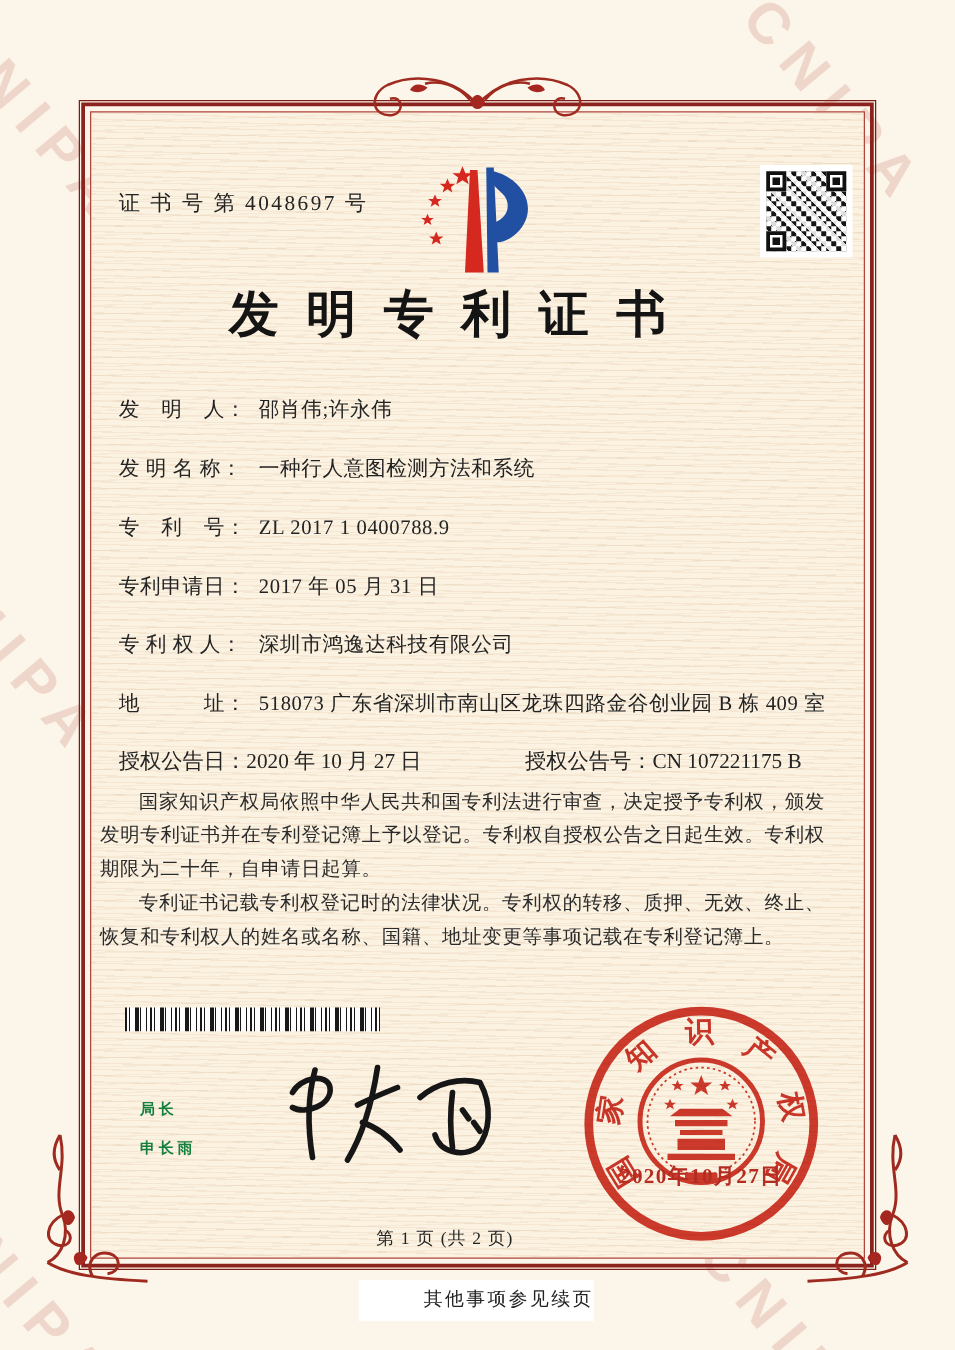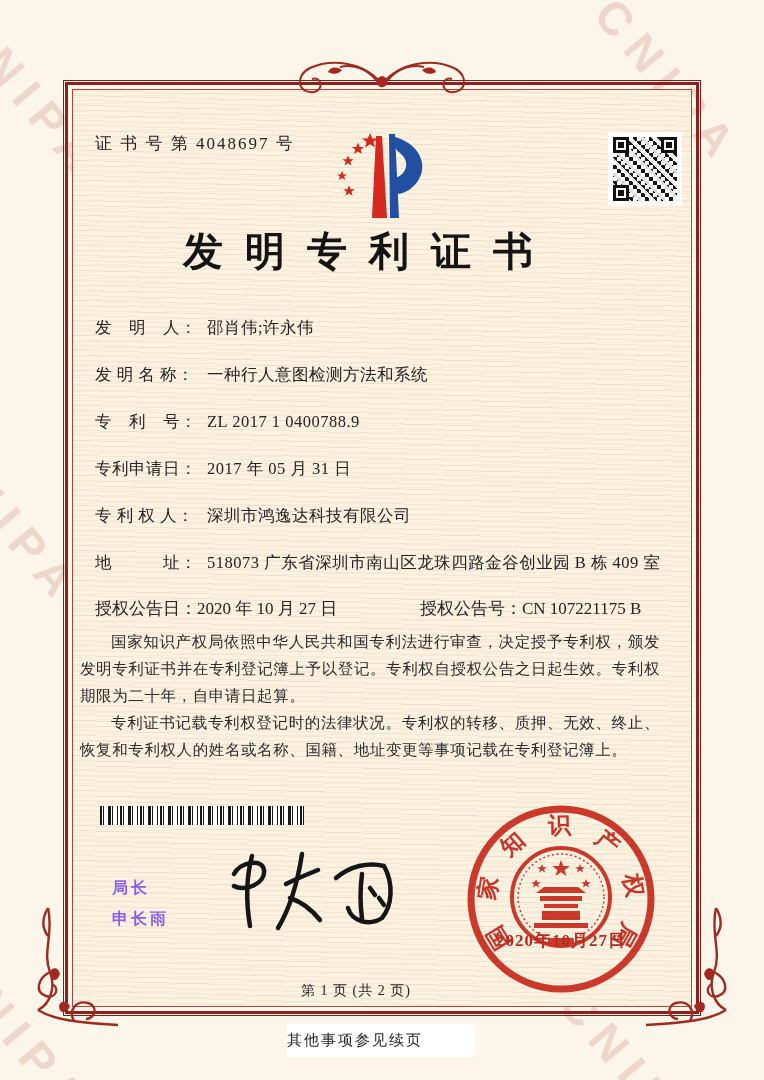--- a/index.html
+++ b/index.html
@@ -20,21 +20,21 @@
   .frame{position:absolute;left:63px;top:80px;width:638px;height:936px;z-index:1;
     border:1px solid #7c1d19;padding:1px;box-sizing:border-box;}
   .frame-mid{width:100%;height:100%;box-sizing:border-box;border:3px solid #8c221e;padding:4px;}
   .frame-inner{width:100%;height:100%;box-sizing:border-box;border:1px solid #b0453c;
     background:
       repeating-linear-gradient(1.5deg, rgba(198,150,98,.13) 0 1px, rgba(0,0,0,0) 1px 5px),
       repeating-linear-gradient(-1.5deg, rgba(198,150,98,.09) 0 1px, rgba(0,0,0,0) 1px 7px),
       #fbf2e2;
   }
   .abs{position:absolute;z-index:2;}
-  .cert-no{left:95px;top:132px;font-size:17px;letter-spacing:2px;}
+  .cert-no{left:95px;top:151px;font-size:17px;letter-spacing:2px;}
   .logo{left:326px;top:128px;width:114px;height:98px;}
   .qr{left:608px;top:132px;width:74px;height:74px;background:#fff;padding:5px;box-sizing:border-box;}
   .qr-mesh{position:relative;width:100%;height:100%;
     background:
       repeating-linear-gradient(45deg, rgba(255,255,255,.85) 0 4px, rgba(0,0,0,0) 4px 9px),
       repeating-conic-gradient(#151515 0% 25%, #ffffff 0% 50%);
     background-size:auto,8px 8px;}
   .finder{position:absolute;width:16px;height:16px;border:3px solid #111;background:#fff;box-sizing:border-box;}
   .finder::after{content:"";position:absolute;left:2px;top:2px;width:6px;height:6px;background:#111;}
   .finder.tl{left:0;top:0}.finder.tr{right:0;top:0}.finder.bl{left:0;bottom:0}
@@ -48,26 +48,26 @@
   .grant-row .pair{display:flex;}
   .grant-row .pair.first{width:325px;}
   .paras{left:80px;top:628px;width:580px;}
   .paras p{margin:0;text-indent:2em;text-align:justify;font-size:15.5px;line-height:27px;letter-spacing:.6px;color:#2b2b2b;}
   .barcode{left:100px;top:806px;width:204px;height:19px;
     background:repeating-linear-gradient(90deg,
       #181818 0 2px,#fdfdfd 2px 3px,#181818 3px 4px,#fdfdfd 4px 8px,
       #181818 8px 11px,#fdfdfd 11px 12px,#181818 12px 13px,#fdfdfd 13px 17px,
       #181818 17px 18px,#fdfdfd 18px 20px);}
   .signer{left:112px;top:872px;font-family:"Liberation Sans","DejaVu Sans",sans-serif;
-    font-size:16px;font-weight:600;letter-spacing:3px;line-height:31px;color:#8b5cf6;}
+    font-size:12px;font-weight:600;letter-spacing:3px;line-height:31px;color:#15803d;}
   .signature{left:216px;top:840px;width:192px;height:102px;}
   .seal{left:456px;top:794px;width:210px;height:210px;z-index:3;mix-blend-mode:multiply;opacity:.95;}
   .page-indicator{left:63px;top:982px;width:586px;text-align:center;font-size:14px;letter-spacing:1px;}
   .footer-note{left:287px;top:1024px;width:188px;height:33px;background:#ffffff;
-    text-align:left;line-height:33px;font-size:15px;letter-spacing:2px;z-index:4;}
+    text-align:right;line-height:33px;font-size:15px;letter-spacing:2px;z-index:4;}
   .ornament{z-index:2;}
 </style>
 </head>
 <body>
 
 <div class="page">
 
   <div class="watermark" style="left:-15px;top:2px;">CNIPA</div>
   <div class="watermark" style="left:205px;top:138px;">CNIPA</div>
   <div class="watermark" style="left:625px;top:-12px;">CNIPA</div>

